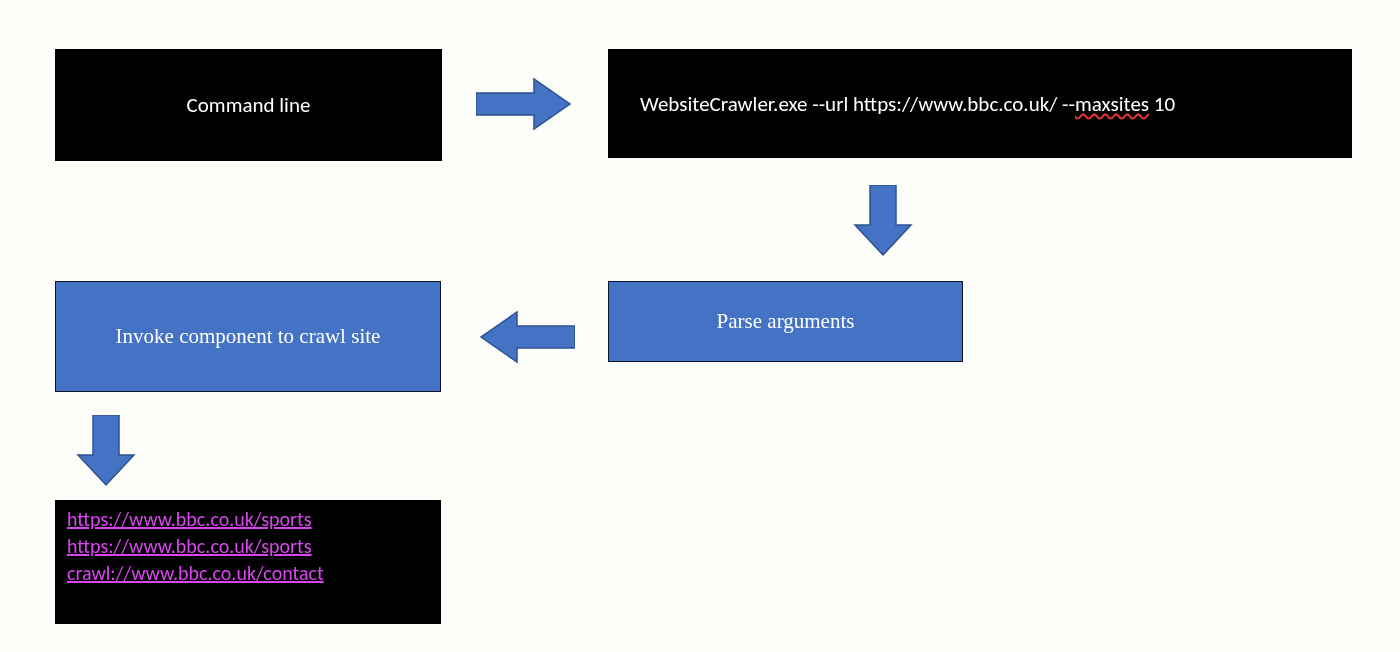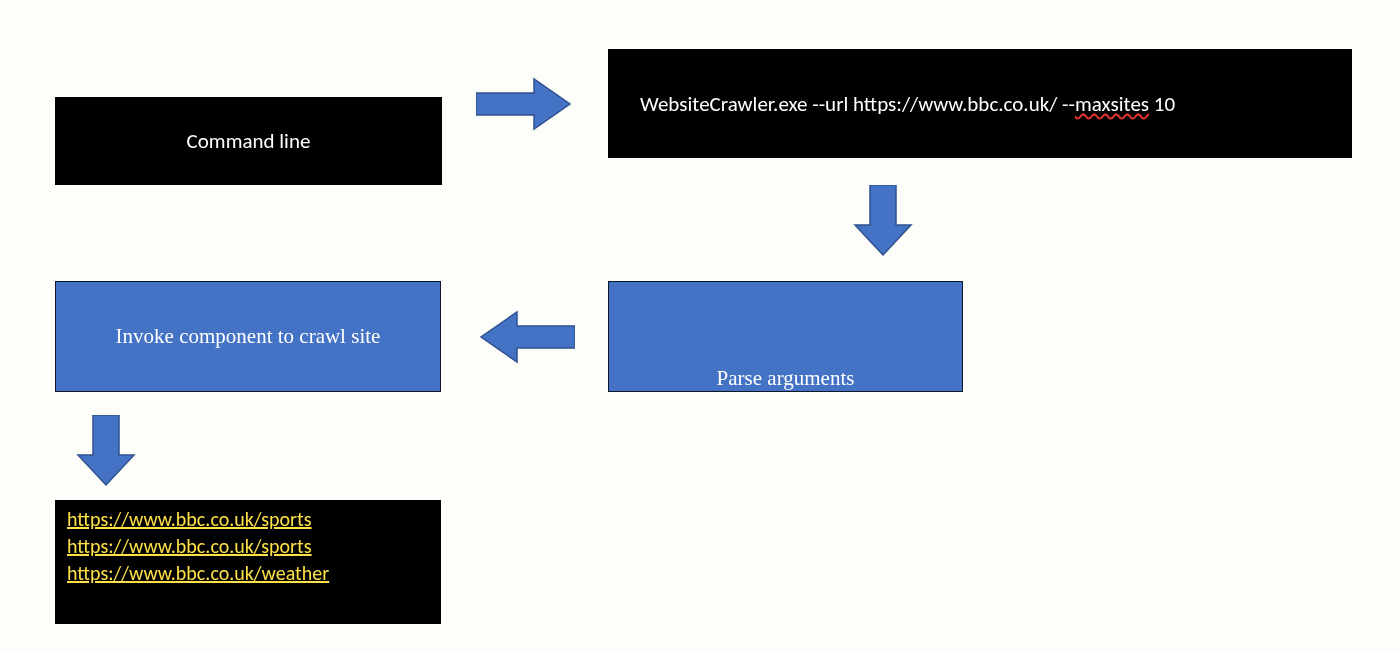--- a/index.html
+++ b/index.html
@@ -37,38 +37,38 @@
     color: #2f71b7;
     text-align: left;
     align-items: flex-start;
     justify-content: flex-start;
     flex-direction: column;
     padding: 6px 12px;
     font-size: 20px;
     line-height: 1.35;
   }
   .output-box a {
-    color: #fde047;
+    color: #d946ef;
     text-decoration: underline;
   }
   .arrow {
     position: absolute;
   }
   .arrow svg {
     display: block;
   }
   .squiggle {
     text-decoration: underline wavy #e3342f;
     text-decoration-skip-ink: none;
   }
 </style>
 </head>
 <body>
 
-<div class="box black-box" style="left:55px; top:49px; width:387px; height:88px;margin-top:48px;">
+<div class="box black-box" style="left:55px; top:49px; width:387px; height:112px;">
   <span>Command line</span>
 </div>
 
 <div class="arrow" style="left:476px; top:77px; width:96px; height:54px;">
   <svg width="96" height="54" viewBox="0 0 96 54">
     <polygon points="0,16 58,16 58,2 94,27 58,52 58,38 0,38" fill="#4472c4" stroke="#2f528f" stroke-width="1.5"></polygon>
   </svg>
 </div>
 
 <div class="box black-box" style="left:608px; top:49px; width:744px; height:109px; justify-content:flex-start; padding-left:32px; padding-right:20px;">
@@ -76,21 +76,21 @@
     <span>WebsiteCrawler.exe --url https://www.bbc.co.uk/  --</span><span class="squiggle">maxsites</span><span> 10</span>
   </span>
 </div>
 
 <div class="arrow" style="left:853px; top:185px; width:60px; height:72px;">
   <svg width="60" height="72" viewBox="0 0 60 72">
     <polygon points="17,0 43,0 43,40 58,40 30,70 2,40 17,40" fill="#4472c4" stroke="#2f528f" stroke-width="1.5"></polygon>
   </svg>
 </div>
 
-<div class="box blue-box" style="left:608px; top:281px; width:355px; height:111px;align-items:flex-end;">
+<div class="box blue-box" style="left:608px; top:281px; width:355px; height:81px;">
   <span>Parse arguments</span>
 </div>
 
 <div class="arrow" style="left:479px; top:310px; width:96px; height:54px;">
   <svg width="96" height="54" viewBox="0 0 96 54">
     <polygon points="96,16 38,16 38,2 2,27 38,52 38,38 96,38" fill="#4472c4" stroke="#2f528f" stroke-width="1.5"></polygon>
   </svg>
 </div>
 
 <div class="box blue-box" style="left:55px; top:281px; width:386px; height:111px;">
@@ -100,14 +100,14 @@
 <div class="arrow" style="left:76px; top:415px; width:60px; height:72px;">
   <svg width="60" height="72" viewBox="0 0 60 72">
     <polygon points="17,0 43,0 43,40 58,40 30,70 2,40 17,40" fill="#4472c4" stroke="#2f528f" stroke-width="1.5"></polygon>
   </svg>
 </div>
 
 <div class="box output-box" style="left:55px; top:500px; width:386px; height:124px;">
 
 <a href="#">https://www.bbc.co.uk/sports</a>
     <a href="#">https://www.bbc.co.uk/sports</a>
-    <a href="#">https://www.bbc.co.uk/weather</a>
+    <a href="#">crawl://www.bbc.co.uk/contact</a>
   </div>
 
 </body></html>

